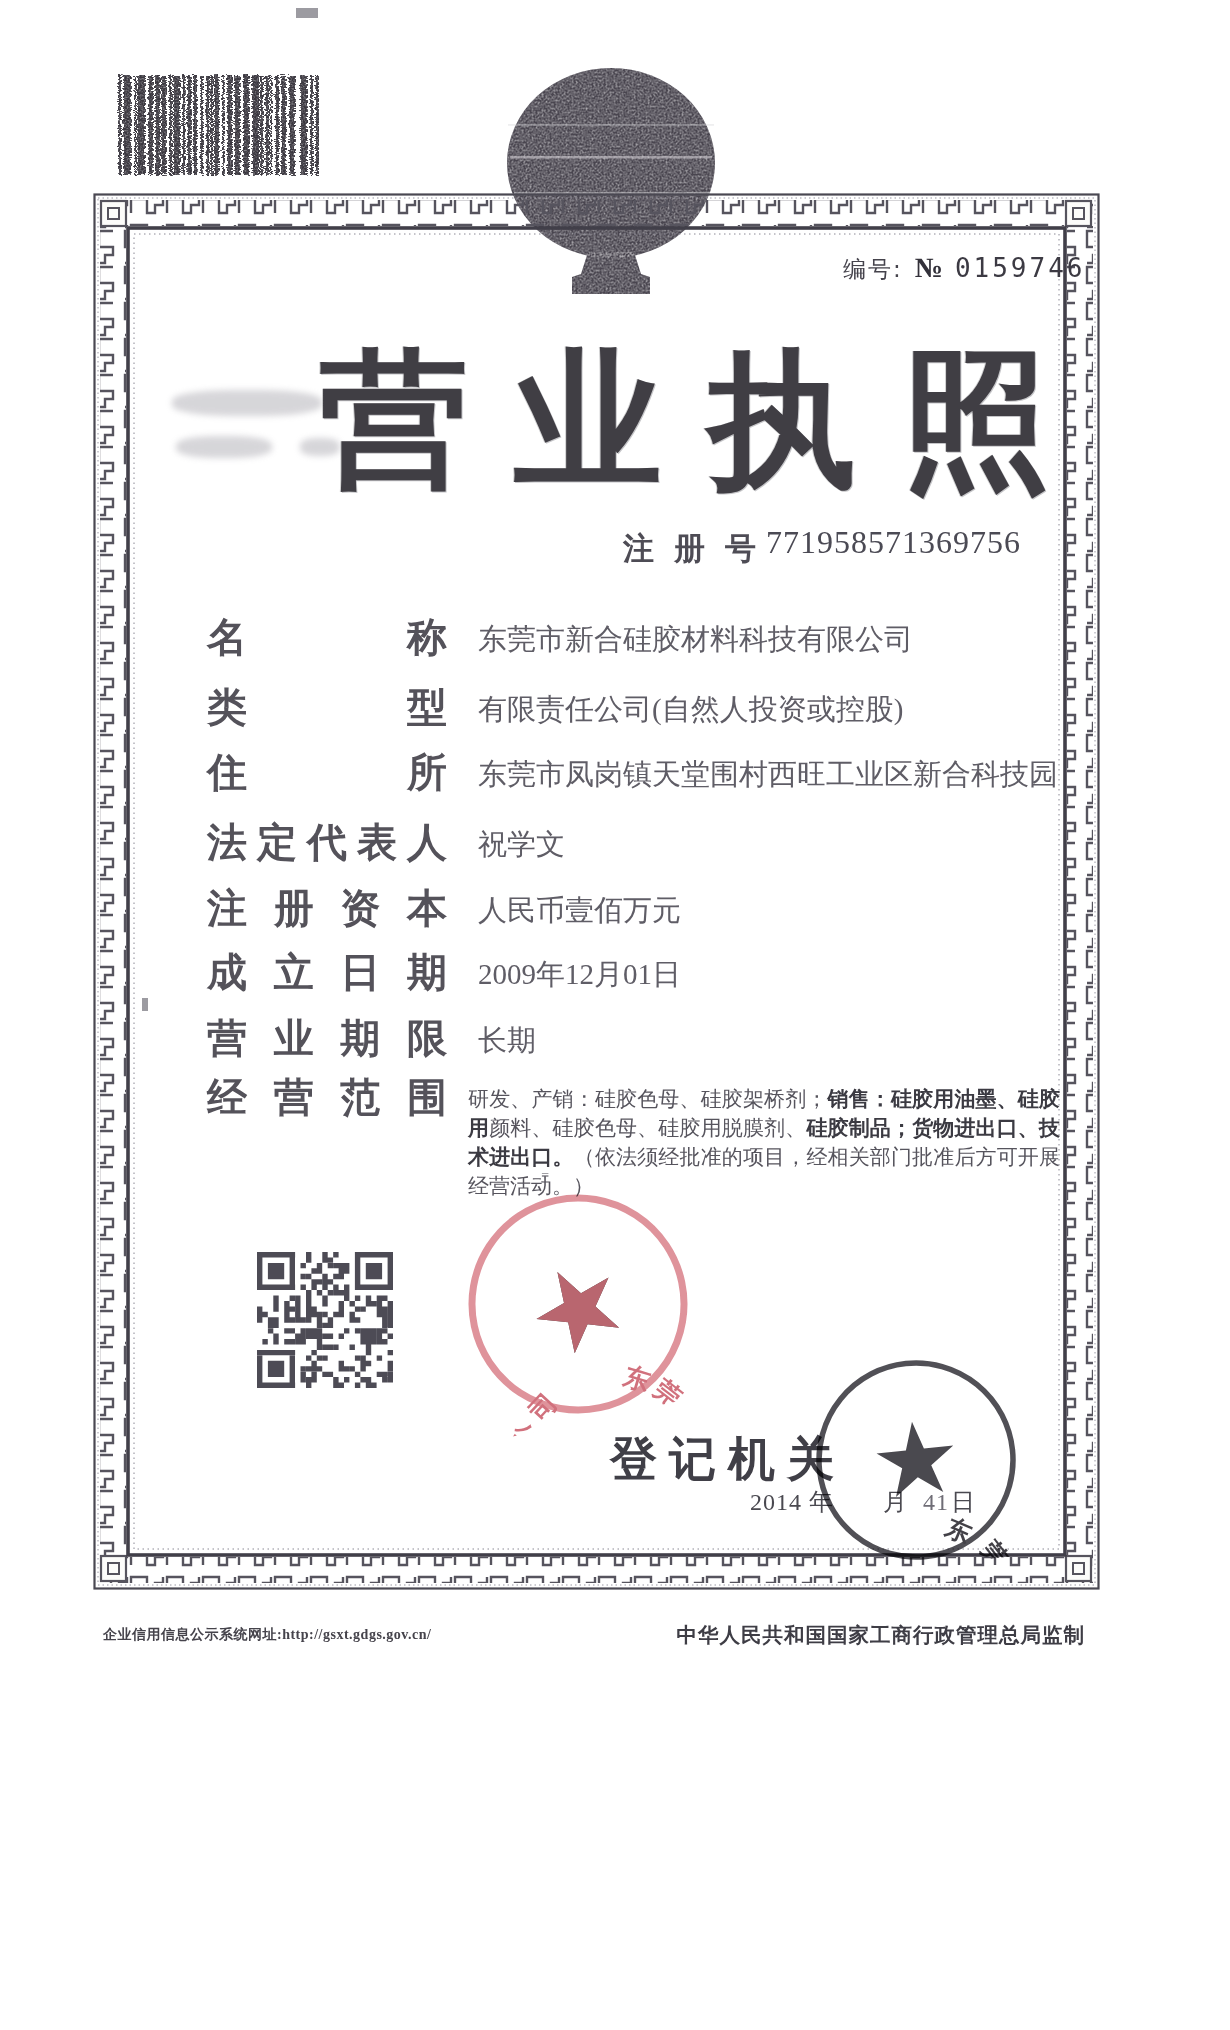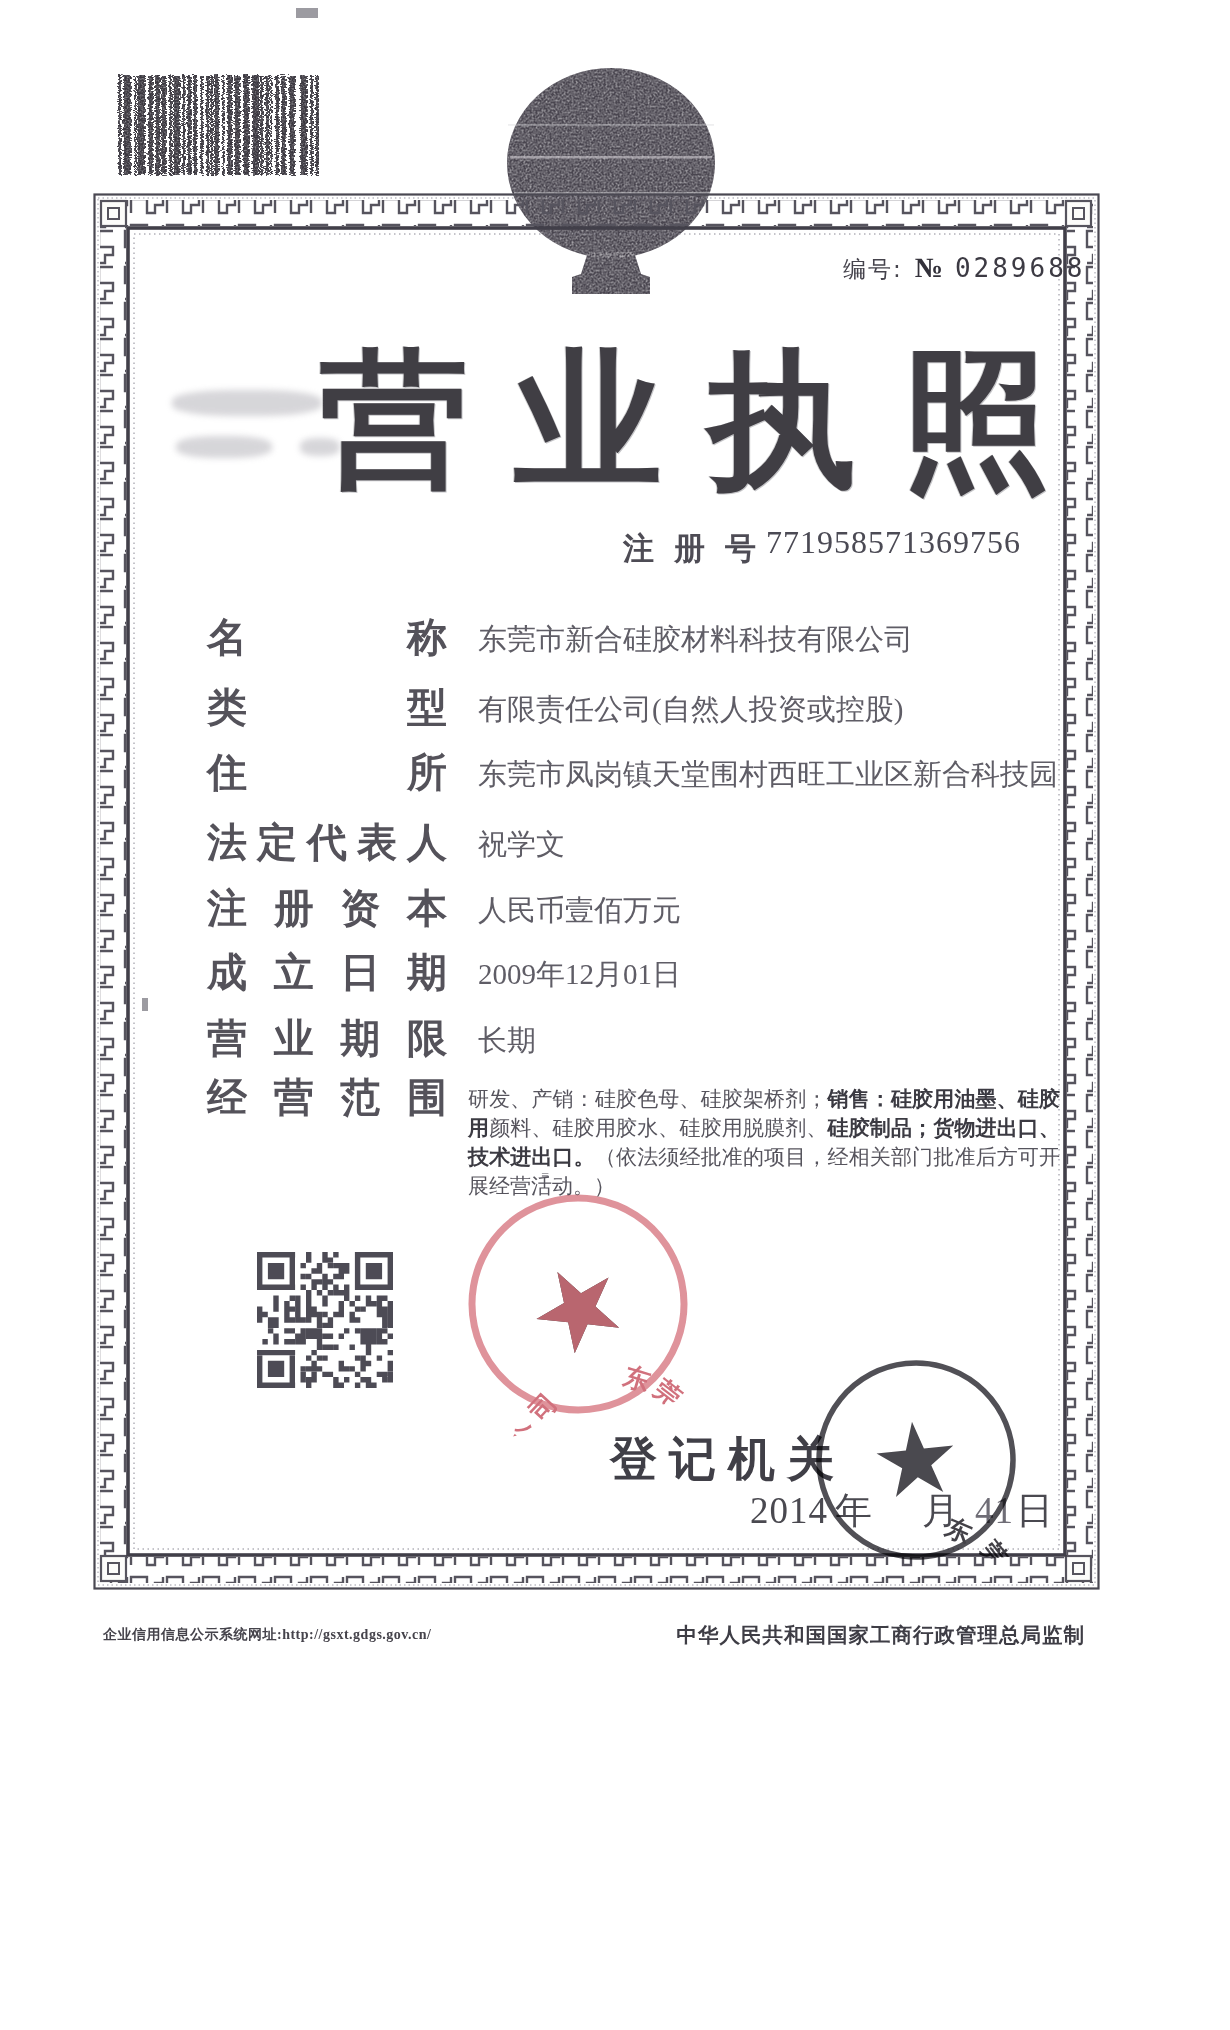--- a/index.html
+++ b/index.html
@@ -47,21 +47,21 @@
 
   
   .seal-red{left:462px;top:1188px;width:232px;height:232px;transform:rotate(-12deg);
             mix-blend-mode:multiply;opacity:.85;}
   
   .stamp-black{left:810px;top:1354px;width:212px;height:212px;transform:rotate(-6deg);
                mix-blend-mode:multiply;opacity:.9;}
 
   .registrar{left:610px;top:1428px;font-size:47px;font-weight:600;letter-spacing:12px;color:#403f47;}
 
-  .date-line{left:750px;top:1486px;font-size:37px;color:#4a4950;display:flex;align-items:baseline;text-align:center;}
+  .date-line{left:750px;top:1486px;font-size:24px;color:#4a4950;display:flex;align-items:baseline;text-align:center;}
   .date-line .digits{font-family:"Liberation Serif",serif;letter-spacing:1px;}
   .date-line .u-year{margin-left:7px;}
   .date-line .u-month{margin-left:50px;}
   .date-line .day{margin-left:16px;color:#6f6d76;}
   .date-line .u-day{margin-left:2px;}
 
   .footer-left{left:103px;top:1626px;font-size:14px;color:#45434b;letter-spacing:.5px;font-weight:bold;}
   .footer-right{right:145px;top:1621px;font-size:20.5px;font-weight:600;color:#3e3d45;letter-spacing:1px;}
 
   
@@ -175,21 +175,21 @@
       <rect x="973" y="1363" width="25" height="25" fill="#fcfcfa" stroke="#56545e" stroke-width="2.2"></rect>
       <rect x="980" y="1370" width="11" height="11" fill="none" stroke="#56545e" stroke-width="2"></rect>
       <rect x="35" y="35" width="937" height="1327" fill="none" stroke="#413f49" stroke-width="3.6"></rect>
       <rect x="41" y="41" width="925" height="1315" fill="none" stroke="#8a8894" stroke-width="1" stroke-dasharray="1.5 3.5"></rect>
     </svg>
   </div>
 
   <div class="abs serial">
     <span class="lbl">编号:</span>
     <span class="no-sym">№</span>
-    <span class="no-digits">0289688</span>
+    <span class="no-digits">0159746</span>
   </div>
 
   <div class="abs title">营业执照</div>
 
   <div class="abs regno-label">注册号</div>
   <div class="abs regno-number">771958571369756</div>
 
   <div id="fields-container">
     <div class="field-row" style="top: 610px;">
       <div class="field-label">
@@ -260,21 +260,21 @@
       <div class="field-label">
           <span>经</span>
           <span>营</span>
           <span>范</span>
           <span>围</span>
         </div>
       <div class="field-value"></div>
     </div>
   </div>
 
-  <div class="abs scope-text" id="scope-text"><span>研发、产销：硅胶色母、硅胶架桥剂；</span><b>销售：硅胶用油墨、硅胶用</b><span>颜料、硅胶用胶水、硅胶用脱膜剂、</span><b>硅胶制品；货物进出口、技术进出口。</b><span>（依法须经批准的项目，经相关部门批准后方可开展经营活动。）</span></div>
+  <div class="abs scope-text" id="scope-text"><span>研发、产销：硅胶色母、硅胶架桥剂；</span><b>销售：硅胶用油墨、硅胶用</b><span>颜料、硅胶色母、硅胶用脱膜剂、</span><b>硅胶制品；货物进出口、技术进出口。</b><span>（依法须经批准的项目，经相关部门批准后方可开展经营活动。）</span></div>
   <div class="abs ink-mark">≡</div>
 
   <div class="abs qr">
     <svg id="qr-svg" width="136" height="136" viewBox="0 0 136 136">
         <path d="M0.0,0.0h38.1v5.4h-38.1zM0.0,32.6h38.1v5.4h-38.1zM0.0,5.4h5.4v27.2h-5.4zM32.6,5.4h5.4v27.2h-5.4zM10.9,10.9h16.3v16.3h-16.3zM97.9,0.0h38.1v5.4h-38.1zM97.9,32.6h38.1v5.4h-38.1zM97.9,5.4h5.4v27.2h-5.4zM130.6,5.4h5.4v27.2h-5.4zM108.8,10.9h16.3v16.3h-16.3zM0.0,97.9h38.1v5.4h-38.1zM0.0,130.6h38.1v5.4h-38.1zM0.0,103.4h5.4v27.2h-5.4zM32.6,103.4h5.4v27.2h-5.4zM10.9,108.8h16.3v16.3h-16.3zM49.0,0.0h5.4v5.4h-5.4zM65.3,0.0h5.4v5.4h-5.4zM76.2,0.0h5.4v5.4h-5.4zM49.0,5.4h5.4v5.4h-5.4zM65.3,5.4h5.4v5.4h-5.4zM70.7,5.4h5.4v5.4h-5.4zM43.5,10.9h5.4v5.4h-5.4zM59.8,10.9h5.4v5.4h-5.4zM70.7,10.9h5.4v5.4h-5.4zM76.2,10.9h5.4v5.4h-5.4zM81.6,10.9h5.4v5.4h-5.4zM87.0,10.9h5.4v5.4h-5.4zM54.4,16.3h5.4v5.4h-5.4zM59.8,16.3h5.4v5.4h-5.4zM81.6,16.3h5.4v5.4h-5.4zM87.0,16.3h5.4v5.4h-5.4zM43.5,21.8h5.4v5.4h-5.4zM49.0,21.8h5.4v5.4h-5.4zM65.3,21.8h5.4v5.4h-5.4zM76.2,21.8h5.4v5.4h-5.4zM81.6,21.8h5.4v5.4h-5.4zM54.4,27.2h5.4v5.4h-5.4zM59.8,27.2h5.4v5.4h-5.4zM65.3,27.2h5.4v5.4h-5.4zM70.7,27.2h5.4v5.4h-5.4zM43.5,32.6h5.4v5.4h-5.4zM54.4,32.6h5.4v5.4h-5.4zM65.3,32.6h5.4v5.4h-5.4zM76.2,32.6h5.4v5.4h-5.4zM87.0,32.6h5.4v5.4h-5.4zM49.0,38.1h5.4v5.4h-5.4zM59.8,38.1h5.4v5.4h-5.4zM70.7,38.1h5.4v5.4h-5.4zM76.2,38.1h5.4v5.4h-5.4zM81.6,38.1h5.4v5.4h-5.4zM87.0,38.1h5.4v5.4h-5.4zM16.3,43.5h5.4v5.4h-5.4zM32.6,43.5h5.4v5.4h-5.4zM38.1,43.5h5.4v5.4h-5.4zM49.0,43.5h5.4v5.4h-5.4zM65.3,43.5h5.4v5.4h-5.4zM87.0,43.5h5.4v5.4h-5.4zM97.9,43.5h5.4v5.4h-5.4zM108.8,43.5h5.4v5.4h-5.4zM119.7,43.5h5.4v5.4h-5.4zM125.1,43.5h5.4v5.4h-5.4zM16.3,49.0h5.4v5.4h-5.4zM27.2,49.0h5.4v5.4h-5.4zM38.1,49.0h5.4v5.4h-5.4zM49.0,49.0h5.4v5.4h-5.4zM65.3,49.0h5.4v5.4h-5.4zM81.6,49.0h5.4v5.4h-5.4zM92.5,49.0h5.4v5.4h-5.4zM108.8,49.0h5.4v5.4h-5.4zM114.2,49.0h5.4v5.4h-5.4zM119.7,49.0h5.4v5.4h-5.4zM130.6,49.0h5.4v5.4h-5.4zM0.0,54.4h5.4v5.4h-5.4zM16.3,54.4h5.4v5.4h-5.4zM27.2,54.4h5.4v5.4h-5.4zM32.6,54.4h5.4v5.4h-5.4zM38.1,54.4h5.4v5.4h-5.4zM49.0,54.4h5.4v5.4h-5.4zM54.4,54.4h5.4v5.4h-5.4zM81.6,54.4h5.4v5.4h-5.4zM97.9,54.4h5.4v5.4h-5.4zM103.4,54.4h5.4v5.4h-5.4zM119.7,54.4h5.4v5.4h-5.4zM125.1,54.4h5.4v5.4h-5.4zM130.6,54.4h5.4v5.4h-5.4zM0.0,59.8h5.4v5.4h-5.4zM5.4,59.8h5.4v5.4h-5.4zM27.2,59.8h5.4v5.4h-5.4zM38.1,59.8h5.4v5.4h-5.4zM49.0,59.8h5.4v5.4h-5.4zM54.4,59.8h5.4v5.4h-5.4zM59.8,59.8h5.4v5.4h-5.4zM65.3,59.8h5.4v5.4h-5.4zM76.2,59.8h5.4v5.4h-5.4zM81.6,59.8h5.4v5.4h-5.4zM92.5,59.8h5.4v5.4h-5.4zM119.7,59.8h5.4v5.4h-5.4zM125.1,59.8h5.4v5.4h-5.4zM130.6,59.8h5.4v5.4h-5.4zM0.0,65.3h5.4v5.4h-5.4zM10.9,65.3h5.4v5.4h-5.4zM16.3,65.3h5.4v5.4h-5.4zM27.2,65.3h5.4v5.4h-5.4zM32.6,65.3h5.4v5.4h-5.4zM38.1,65.3h5.4v5.4h-5.4zM43.5,65.3h5.4v5.4h-5.4zM49.0,65.3h5.4v5.4h-5.4zM59.8,65.3h5.4v5.4h-5.4zM70.7,65.3h5.4v5.4h-5.4zM92.5,65.3h5.4v5.4h-5.4zM97.9,65.3h5.4v5.4h-5.4zM125.1,65.3h5.4v5.4h-5.4zM130.6,65.3h5.4v5.4h-5.4zM10.9,70.7h5.4v5.4h-5.4zM16.3,70.7h5.4v5.4h-5.4zM59.8,70.7h5.4v5.4h-5.4zM65.3,70.7h5.4v5.4h-5.4zM70.7,70.7h5.4v5.4h-5.4zM125.1,70.7h5.4v5.4h-5.4zM130.6,70.7h5.4v5.4h-5.4zM10.9,76.2h5.4v5.4h-5.4zM27.2,76.2h5.4v5.4h-5.4zM32.6,76.2h5.4v5.4h-5.4zM43.5,76.2h5.4v5.4h-5.4zM49.0,76.2h5.4v5.4h-5.4zM54.4,76.2h5.4v5.4h-5.4zM59.8,76.2h5.4v5.4h-5.4zM87.0,76.2h5.4v5.4h-5.4zM97.9,76.2h5.4v5.4h-5.4zM103.4,76.2h5.4v5.4h-5.4zM108.8,76.2h5.4v5.4h-5.4zM114.2,76.2h5.4v5.4h-5.4zM119.7,76.2h5.4v5.4h-5.4zM125.1,76.2h5.4v5.4h-5.4zM16.3,81.6h5.4v5.4h-5.4zM38.1,81.6h5.4v5.4h-5.4zM43.5,81.6h5.4v5.4h-5.4zM49.0,81.6h5.4v5.4h-5.4zM54.4,81.6h5.4v5.4h-5.4zM59.8,81.6h5.4v5.4h-5.4zM65.3,81.6h5.4v5.4h-5.4zM70.7,81.6h5.4v5.4h-5.4zM81.6,81.6h5.4v5.4h-5.4zM103.4,81.6h5.4v5.4h-5.4zM108.8,81.6h5.4v5.4h-5.4zM114.2,81.6h5.4v5.4h-5.4zM119.7,81.6h5.4v5.4h-5.4zM130.6,81.6h5.4v5.4h-5.4zM5.4,87.0h5.4v5.4h-5.4zM16.3,87.0h5.4v5.4h-5.4zM27.2,87.0h5.4v5.4h-5.4zM32.6,87.0h5.4v5.4h-5.4zM38.1,87.0h5.4v5.4h-5.4zM43.5,87.0h5.4v5.4h-5.4zM59.8,87.0h5.4v5.4h-5.4zM103.4,87.0h5.4v5.4h-5.4zM108.8,87.0h5.4v5.4h-5.4zM114.2,87.0h5.4v5.4h-5.4zM119.7,87.0h5.4v5.4h-5.4zM125.1,87.0h5.4v5.4h-5.4zM59.8,92.5h5.4v5.4h-5.4zM65.3,92.5h5.4v5.4h-5.4zM70.7,92.5h5.4v5.4h-5.4zM76.2,92.5h5.4v5.4h-5.4zM92.5,92.5h5.4v5.4h-5.4zM108.8,92.5h5.4v5.4h-5.4zM54.4,97.9h5.4v5.4h-5.4zM108.8,97.9h5.4v5.4h-5.4zM130.6,97.9h5.4v5.4h-5.4zM49.0,103.4h5.4v5.4h-5.4zM59.8,103.4h5.4v5.4h-5.4zM65.3,103.4h5.4v5.4h-5.4zM97.9,103.4h5.4v5.4h-5.4zM103.4,103.4h5.4v5.4h-5.4zM119.7,103.4h5.4v5.4h-5.4zM54.4,108.8h5.4v5.4h-5.4zM81.6,108.8h5.4v5.4h-5.4zM103.4,108.8h5.4v5.4h-5.4zM108.8,108.8h5.4v5.4h-5.4zM130.6,108.8h5.4v5.4h-5.4zM43.5,114.2h5.4v5.4h-5.4zM49.0,114.2h5.4v5.4h-5.4zM54.4,114.2h5.4v5.4h-5.4zM59.8,114.2h5.4v5.4h-5.4zM81.6,114.2h5.4v5.4h-5.4zM87.0,114.2h5.4v5.4h-5.4zM92.5,114.2h5.4v5.4h-5.4zM103.4,114.2h5.4v5.4h-5.4zM130.6,114.2h5.4v5.4h-5.4zM43.5,119.7h5.4v5.4h-5.4zM54.4,119.7h5.4v5.4h-5.4zM65.3,119.7h5.4v5.4h-5.4zM70.7,119.7h5.4v5.4h-5.4zM97.9,119.7h5.4v5.4h-5.4zM119.7,119.7h5.4v5.4h-5.4zM125.1,119.7h5.4v5.4h-5.4zM130.6,119.7h5.4v5.4h-5.4zM43.5,125.1h5.4v5.4h-5.4zM49.0,125.1h5.4v5.4h-5.4zM54.4,125.1h5.4v5.4h-5.4zM76.2,125.1h5.4v5.4h-5.4zM87.0,125.1h5.4v5.4h-5.4zM103.4,125.1h5.4v5.4h-5.4zM108.8,125.1h5.4v5.4h-5.4zM125.1,125.1h5.4v5.4h-5.4zM130.6,125.1h5.4v5.4h-5.4zM49.0,130.6h5.4v5.4h-5.4zM76.2,130.6h5.4v5.4h-5.4zM81.6,130.6h5.4v5.4h-5.4zM97.9,130.6h5.4v5.4h-5.4zM108.8,130.6h5.4v5.4h-5.4zM114.2,130.6h5.4v5.4h-5.4z" fill="#4d4b55"></path>
       </svg>
   </div>
 
   <div class="abs seal-red">
     <svg width="232" height="232" viewBox="0 0 232 232">

